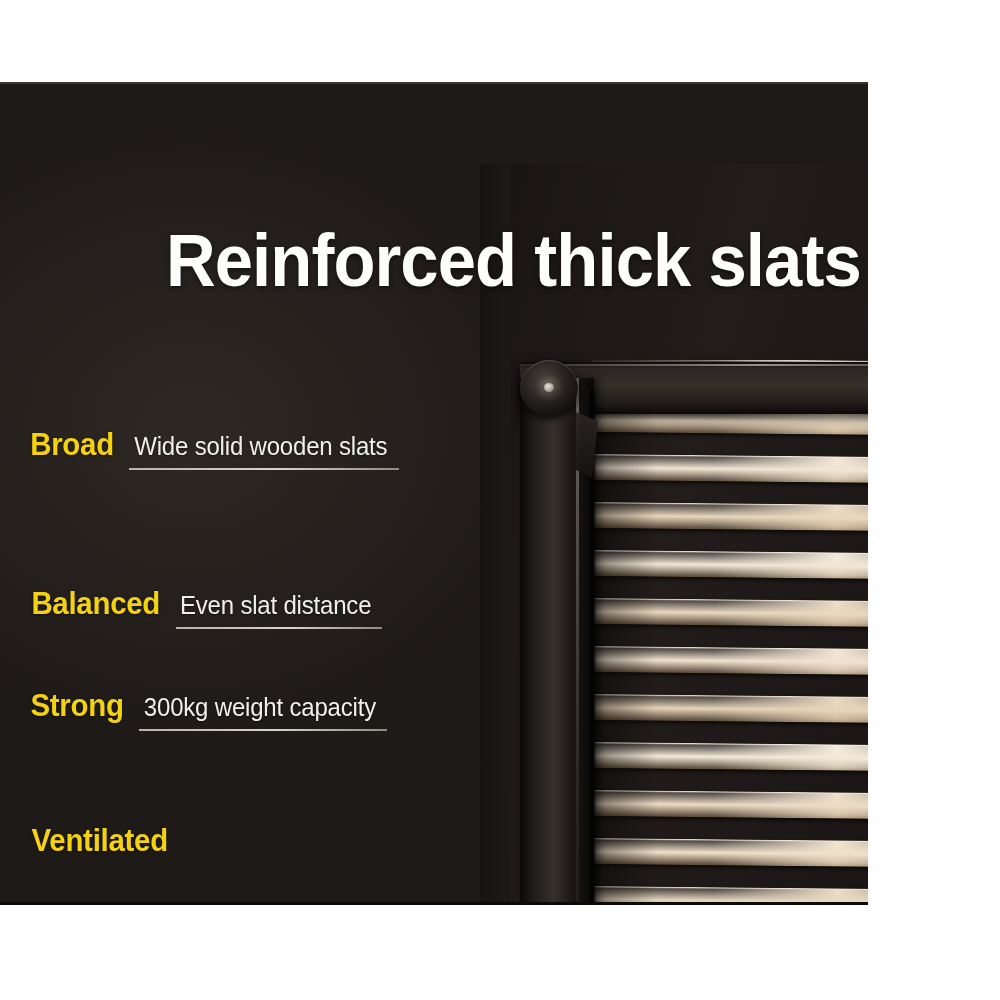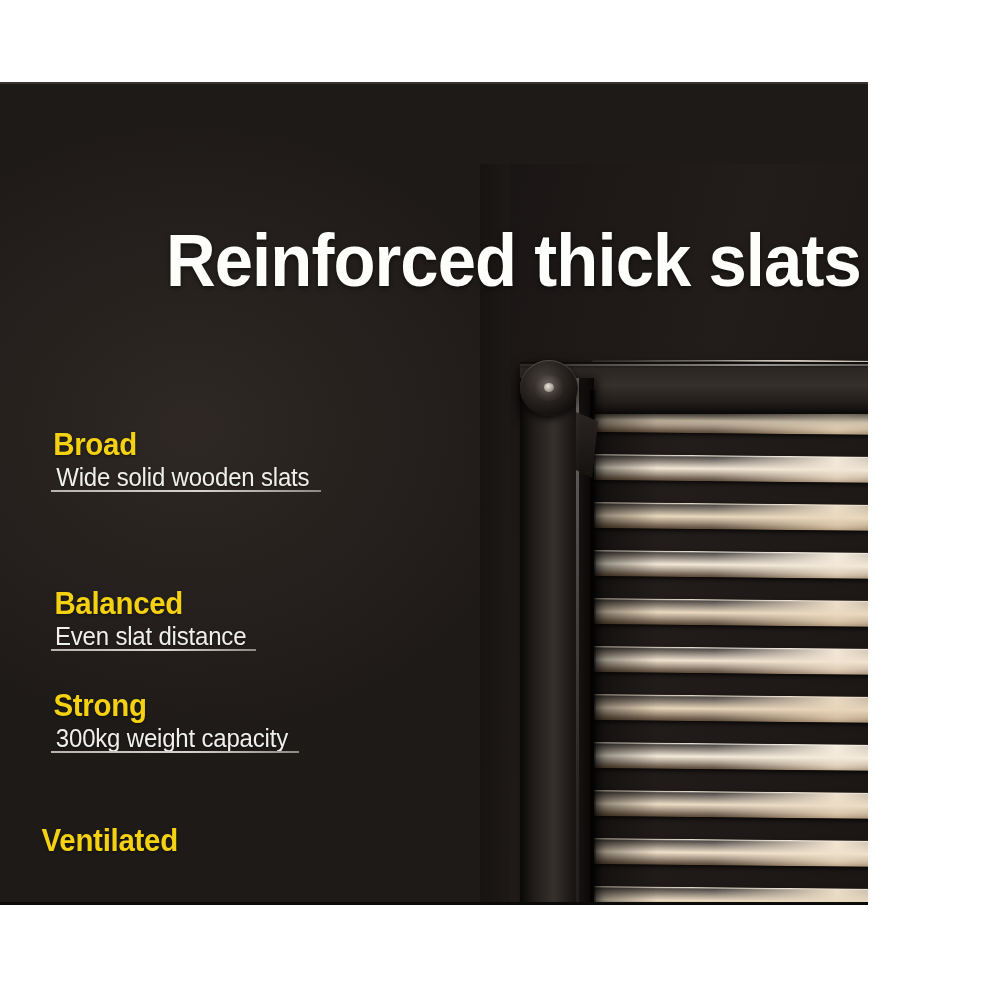--- a/index.html
+++ b/index.html
@@ -21,26 +21,26 @@
       pointer-events:none;}
 
   
   #headline{position:absolute;left:166px;top:140px;
       font-size:74px;line-height:78px;font-weight:bold;color:#fdfdfb;
       letter-spacing:-1.0px;white-space:nowrap;
       transform:scaleX(.93);transform-origin:left center;
       text-shadow:0 2px 5px rgba(0,0,0,.55);}
 
   
-  .feature{position:absolute;left:38px;display:flex;align-items:baseline;
-      white-space:nowrap;flex-direction:column;}
+  .feature{position:absolute;left:28px;display:flex;align-items:baseline;
+      white-space:nowrap;}
   .f-key{color:#f5d211;font-weight:bold;font-size:31px;letter-spacing:-.3px;
       transform:scaleX(.95);transform-origin:left baseline;
       text-shadow:0 1px 3px rgba(0,0,0,.5);}
-  .f-desc-wrap{position:relative;margin-left:13px;text-align:center;}
+  .f-desc-wrap{position:relative;margin-left:13px;padding-bottom:9px;text-align:center;}
   .f-desc{color:#efefec;font-size:25px;letter-spacing:-.2px;
       transform:scaleX(.96);transform-origin:left baseline;display:block;
       text-shadow:0 1px 2px rgba(0,0,0,.45);}
   .f-rule{position:absolute;left:0;right:-6px;bottom:0;height:2px;
       background:linear-gradient(90deg,#b8b4ad 0%,#d8d4cd 55%,#8d8983 100%);}
 
   #feature-0{top:345px;}
   #feature-1{top:476px;margin-top:28px;}
   #feature-2{top:606px;}
   #feature-3{top:741px;}

